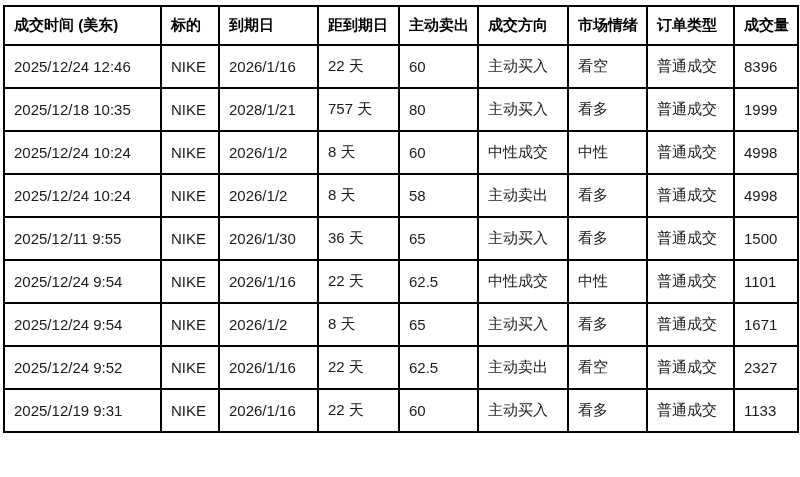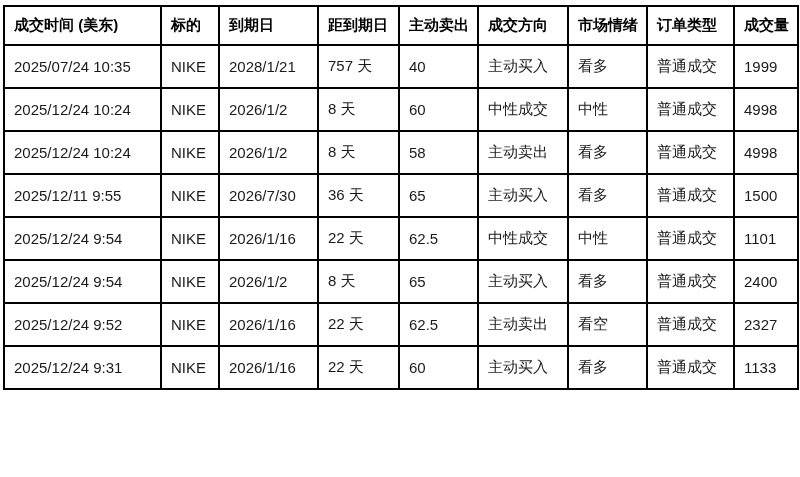--- a/index.html
+++ b/index.html
@@ -70,25 +70,36 @@
         <th>距到期日</th>
         <th>主动卖出</th>
         <th>成交方向</th>
         <th>市场情绪</th>
         <th>订单类型</th>
         <th>成交量</th>
       </tr>
   </thead>
   <tbody id="table-body">
       <tr>
-        <td>2025/07/24 10:35</td>
+        <td>2025/12/24 12:46</td>
+        <td>NIKE</td>
+        <td>2026/1/16</td>
+        <td>22 天</td>
+        <td>60</td>
+        <td>主动买入</td>
+        <td>看空</td>
+        <td>普通成交</td>
+        <td>8396</td>
+      </tr>
+      <tr>
+        <td>2025/12/18 10:35</td>
         <td>NIKE</td>
         <td>2028/1/21</td>
         <td>757 天</td>
-        <td>40</td>
+        <td>80</td>
         <td>主动买入</td>
         <td>看多</td>
         <td>普通成交</td>
         <td>1999</td>
       </tr>
       <tr>
         <td>2025/12/24 10:24</td>
         <td>NIKE</td>
         <td>2026/1/2</td>
         <td>8 天</td>
@@ -105,21 +116,21 @@
         <td>8 天</td>
         <td>58</td>
         <td>主动卖出</td>
         <td>看多</td>
         <td>普通成交</td>
         <td>4998</td>
       </tr>
       <tr>
         <td>2025/12/11 9:55</td>
         <td>NIKE</td>
-        <td>2026/7/30</td>
+        <td>2026/1/30</td>
         <td>36 天</td>
         <td>65</td>
         <td>主动买入</td>
         <td>看多</td>
         <td>普通成交</td>
         <td>1500</td>
       </tr>
       <tr>
         <td>2025/12/24 9:54</td>
         <td>NIKE</td>
@@ -133,35 +144,35 @@
       </tr>
       <tr>
         <td>2025/12/24 9:54</td>
         <td>NIKE</td>
         <td>2026/1/2</td>
         <td>8 天</td>
         <td>65</td>
         <td>主动买入</td>
         <td>看多</td>
         <td>普通成交</td>
-        <td>2400</td>
+        <td>1671</td>
       </tr>
       <tr>
         <td>2025/12/24 9:52</td>
         <td>NIKE</td>
         <td>2026/1/16</td>
         <td>22 天</td>
         <td>62.5</td>
         <td>主动卖出</td>
         <td>看空</td>
         <td>普通成交</td>
         <td>2327</td>
       </tr>
       <tr>
-        <td>2025/12/24 9:31</td>
+        <td>2025/12/19 9:31</td>
         <td>NIKE</td>
         <td>2026/1/16</td>
         <td>22 天</td>
         <td>60</td>
         <td>主动买入</td>
         <td>看多</td>
         <td>普通成交</td>
         <td>1133</td>
       </tr>
     </tbody>

